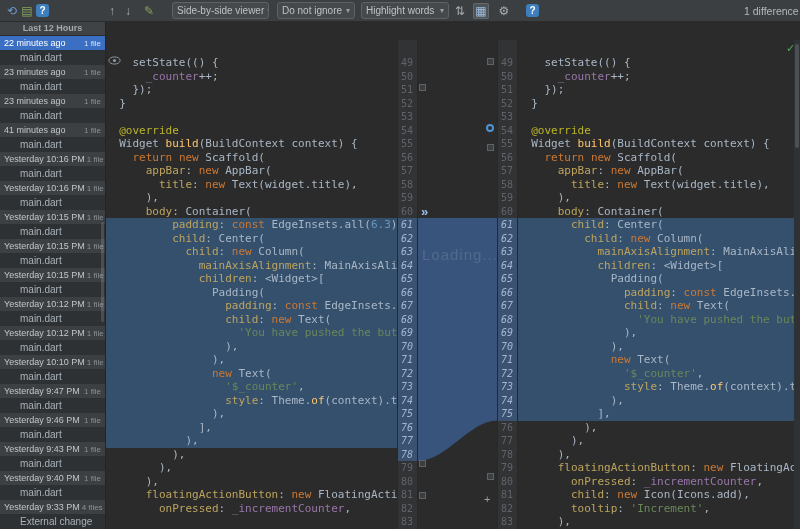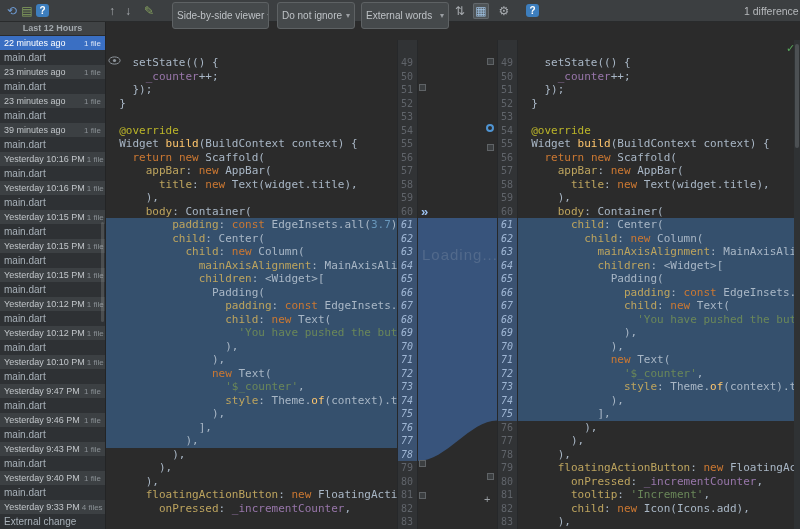--- a/index.html
+++ b/index.html
@@ -5,31 +5,31 @@
   html,body{margin:0;padding:0;background:#2b2b2b;width:800px;height:529px;overflow:hidden;}
   .app{position:relative;width:800px;height:529px;font-family:"Liberation Sans",sans-serif;}
 
   
   .toolbar{position:absolute;left:0;top:0;width:800px;height:22px;background:#3c3f41;border-bottom:1px solid #292b2c;box-sizing:border-box;z-index:6;}
   .icon-btn{position:absolute;top:3px;width:16px;height:16px;line-height:16px;text-align:center;color:#a9adb1;font-size:12px;border-radius:2px;}
   .icon-btn.blue{color:#6e9bd4;}
   .icon-btn.green{color:#87a35f;}
   .icon-btn.active{background:#4e5356;box-shadow:inset 0 0 0 1px #63686c;color:#9fc1e2;}
   .help-btn{background:#3d7ebd;color:#fff;width:13px;height:13px;line-height:13px;border-radius:3px;font-size:10px;font-weight:bold;top:4px;}
-  .combo{position:absolute;top:2px;height:27px;box-sizing:border-box;background:#45494b;border:1px solid #5e6264;border-radius:3px;color:#bec2c6;font-size:10px;display:flex;align-items:center;justify-content:space-between;padding:0 4px;white-space:nowrap;overflow:hidden;}
+  .combo{position:absolute;top:2px;height:17px;box-sizing:border-box;background:#45494b;border:1px solid #5e6264;border-radius:3px;color:#bec2c6;font-size:10px;display:flex;align-items:center;justify-content:space-between;padding:0 4px;white-space:nowrap;overflow:hidden;}
   .combo .arrow{color:#9a9ea2;font-size:8px;margin-left:3px;}
   .diff-count{position:absolute;left:744px;top:5px;font-size:10.5px;color:#b6b9bc;}
 
   
   .sidebar{position:absolute;left:0;top:22px;width:106px;height:507px;background:#313335;border-right:1px solid #232425;box-sizing:border-box;overflow:hidden;}
   .group-header{height:13px;line-height:13px;background:#404345;color:#a3a9ae;font-size:9px;font-weight:bold;text-align:center;border-bottom:1px solid #2a2b2c;}
   .entry-time-row{height:14px;background:#3c4043;display:flex;align-items:center;justify-content:space-between;padding:0 4px;overflow:hidden;white-space:nowrap;}
   .entry-time{font-size:9px;color:#c2c6ca;}
   .entry-files{font-size:8px;color:#8a9095;margin-left:2px;}
-  .entry-name-row{height:15px;line-height:15px;background:#2e3134;color:#a9b2ba;font-size:10px;padding:0 4px;overflow:hidden;white-space:nowrap;}
+  .entry-name-row{height:15px;line-height:15px;background:#2e3134;color:#a9b2ba;font-size:10px;padding:0 20px;overflow:hidden;white-space:nowrap;}
   .entry.selected .entry-time-row{background:#3a6fc3;text-align:right;}
   .entry.selected .entry-time{color:#fff;}
   .entry.selected .entry-files{color:#d9e4f5;}
   .sb-thumb{position:absolute;right:1px;top:200px;width:3px;height:100px;background:rgba(255,255,255,0.14);border-radius:2px;}
 
   
   .diff-header{position:absolute;left:106px;top:22px;width:694px;height:18px;background:#34373a;border-bottom:1px solid #242628;box-sizing:border-box;z-index:5;}
   .dh-left{position:absolute;left:7px;top:3px;font-size:10.5px;color:#b3b7bb;}
   .dh-right{position:absolute;left:364px;top:3px;font-size:10.5px;color:#b3b7bb;}
 
@@ -75,21 +75,21 @@
 
     <div class="combo" style="left:172px;width:97px">
       <span>Side-by-side viewer</span>
       <span class="arrow">▾</span>
     </div>
     <div class="combo" style="left:277px;width:78px">
       <span>Do not ignore</span>
       <span class="arrow">▾</span>
     </div>
     <div class="combo" style="left:361px;width:88px">
-      <span>External words</span>
+      <span>Highlight words</span>
       <span class="arrow">▾</span>
     </div>
 
     <span class="icon-btn" style="left:452px">⇅</span>
     <span class="icon-btn active" style="left:473px">▦</span>
     <span class="icon-btn" style="left:496px">⚙</span>
     <span class="icon-btn help-btn" style="left:526px">?</span>
 
     <span class="diff-count">1 difference</span>
   </div>
@@ -113,21 +113,21 @@
         </div>
         <div class="entry">
           <div class="entry-time-row">
             <span class="entry-time">23 minutes ago</span>
             <span class="entry-files">1 file</span>
           </div>
           <div class="entry-name-row">main.dart</div>
         </div>
         <div class="entry">
           <div class="entry-time-row">
-            <span class="entry-time">39 minutes ago</span>
+            <span class="entry-time">41 minutes ago</span>
             <span class="entry-files">1 file</span>
           </div>
           <div class="entry-name-row">main.dart</div>
         </div>
         <div class="entry">
           <div class="entry-time-row">
             <span class="entry-time">Yesterday 10:16 PM</span>
             <span class="entry-files">1 file</span>
           </div>
           <div class="entry-name-row">main.dart</div>
@@ -228,21 +228,21 @@
         <div class="code-line"><span class="tok-pl">    });</span></div>
         <div class="code-line"><span class="tok-pl">  }</span></div>
         <div class="code-line"><span class="tok-pl"></span></div>
         <div class="code-line"><span class="tok-pl">  </span><span class="tok-an">@override</span></div>
         <div class="code-line"><span class="tok-pl">  Widget </span><span class="tok-fn">build</span><span class="tok-pl">(BuildContext context) {</span></div>
         <div class="code-line"><span class="tok-pl">    </span><span class="tok-kw">return</span><span class="tok-pl"> </span><span class="tok-kw">new</span><span class="tok-pl"> Scaffold(</span></div>
         <div class="code-line"><span class="tok-pl">      </span><span class="tok-np">appBar</span><span class="tok-pl">: </span><span class="tok-kw">new</span><span class="tok-pl"> AppBar(</span></div>
         <div class="code-line"><span class="tok-pl">        </span><span class="tok-np">title</span><span class="tok-pl">: </span><span class="tok-kw">new</span><span class="tok-pl"> Text(widget.title),</span></div>
         <div class="code-line"><span class="tok-pl">      ),</span></div>
         <div class="code-line"><span class="tok-pl">      </span><span class="tok-np">body</span><span class="tok-pl">: Container(</span></div>
-        <div class="code-line chg"><span class="tok-pl">          </span><span class="tok-np">padding</span><span class="tok-pl">: </span><span class="tok-kw">const</span><span class="tok-pl"> EdgeInsets.all(</span><span class="tok-nu">3.7</span><span class="tok-pl">),</span></div>
+        <div class="code-line chg"><span class="tok-pl">          </span><span class="tok-np">padding</span><span class="tok-pl">: </span><span class="tok-kw">const</span><span class="tok-pl"> EdgeInsets.all(</span><span class="tok-nu">6.3</span><span class="tok-pl">),</span></div>
         <div class="code-line chg"><span class="tok-pl">          </span><span class="tok-np">child</span><span class="tok-pl">: Center(</span></div>
         <div class="code-line chg"><span class="tok-pl">            </span><span class="tok-np">child</span><span class="tok-pl">: </span><span class="tok-kw">new</span><span class="tok-pl"> Column(</span></div>
         <div class="code-line chg"><span class="tok-pl">              </span><span class="tok-np">mainAxisAlignment</span><span class="tok-pl">: MainAxisAlignment.center,</span></div>
         <div class="code-line chg"><span class="tok-pl">              </span><span class="tok-np">children</span><span class="tok-pl">: &lt;Widget&gt;[</span></div>
         <div class="code-line chg"><span class="tok-pl">                Padding(</span></div>
         <div class="code-line chg"><span class="tok-pl">                  </span><span class="tok-np">padding</span><span class="tok-pl">: </span><span class="tok-kw">const</span><span class="tok-pl"> EdgeInsets.all(</span></div>
         <div class="code-line chg"><span class="tok-pl">                  </span><span class="tok-np">child</span><span class="tok-pl">: </span><span class="tok-kw">new</span><span class="tok-pl"> Text(</span></div>
         <div class="code-line chg"><span class="tok-pl">                    </span><span class="tok-st">'You have pushed the button this many times:'</span></div>
         <div class="code-line chg"><span class="tok-pl">                  ),</span></div>
         <div class="code-line chg"><span class="tok-pl">                ),</span></div>
@@ -374,22 +374,22 @@
         <div class="code-line chg"><span class="tok-pl">              </span><span class="tok-kw">new</span><span class="tok-pl"> Text(</span></div>
         <div class="code-line chg"><span class="tok-pl">                </span><span class="tok-st">'$_counter'</span><span class="tok-pl">,</span></div>
         <div class="code-line chg"><span class="tok-pl">                </span><span class="tok-np">style</span><span class="tok-pl">: Theme.</span><span class="tok-fn">of</span><span class="tok-pl">(context).textTheme.display1,</span></div>
         <div class="code-line chg"><span class="tok-pl">              ),</span></div>
         <div class="code-line chg"><span class="tok-pl">            ],</span></div>
         <div class="code-line"><span class="tok-pl">          ),</span></div>
         <div class="code-line"><span class="tok-pl">        ),</span></div>
         <div class="code-line"><span class="tok-pl">      ),</span></div>
         <div class="code-line"><span class="tok-pl">      </span><span class="tok-np">floatingActionButton</span><span class="tok-pl">: </span><span class="tok-kw">new</span><span class="tok-pl"> FloatingActionButton(</span></div>
         <div class="code-line"><span class="tok-pl">        </span><span class="tok-np">onPressed</span><span class="tok-pl">: </span><span class="tok-va">_incrementCounter</span><span class="tok-pl">,</span></div>
+        <div class="code-line"><span class="tok-pl">        </span><span class="tok-np">child</span><span class="tok-pl">: </span><span class="tok-kw">new</span><span class="tok-pl"> Icon(Icons.add),</span></div>
         <div class="code-line"><span class="tok-pl">        </span><span class="tok-np">tooltip</span><span class="tok-pl">: </span><span class="tok-st">'Increment'</span><span class="tok-pl">,</span></div>
-        <div class="code-line"><span class="tok-pl">        </span><span class="tok-np">child</span><span class="tok-pl">: </span><span class="tok-kw">new</span><span class="tok-pl"> Icon(Icons.add),</span></div>
         <div class="code-line"><span class="tok-pl">      ),</span></div>
       </div>
 
     <div class="scrollcol">
       <div class="scroll-thumb"></div>
     </div>
     <span class="inspect-ok">✓</span>
     <span class="eye">
       <svg width="13" height="9" viewBox="0 0 13 9">
         <ellipse cx="6.5" cy="4.5" rx="5.6" ry="3.6" fill="none" stroke="#8f969d" stroke-width="1"></ellipse>

